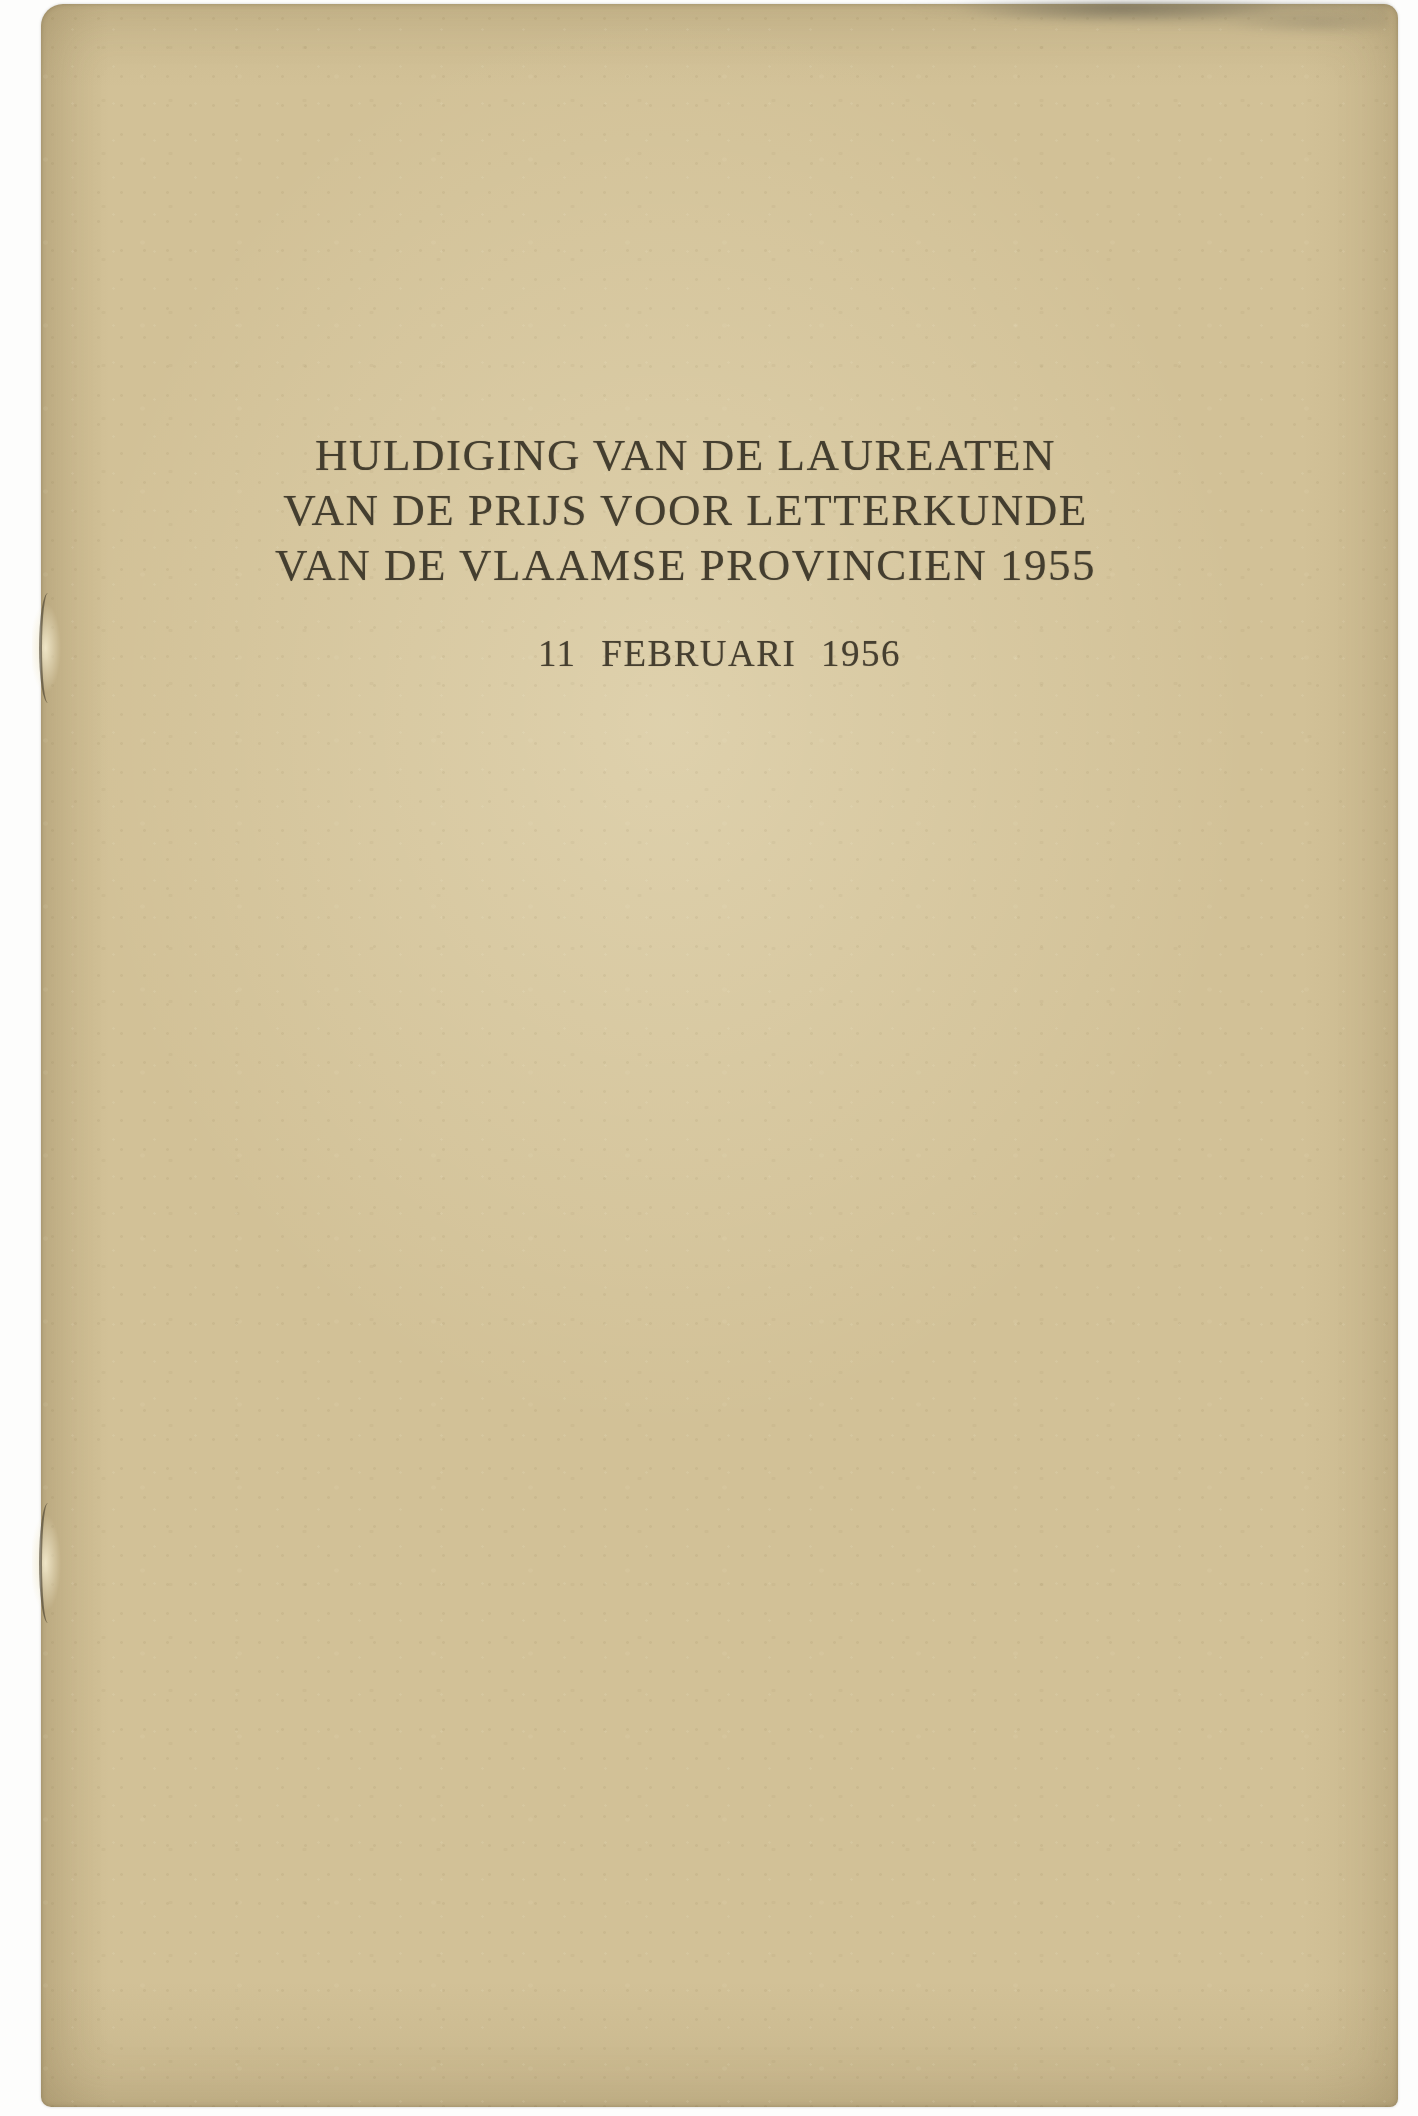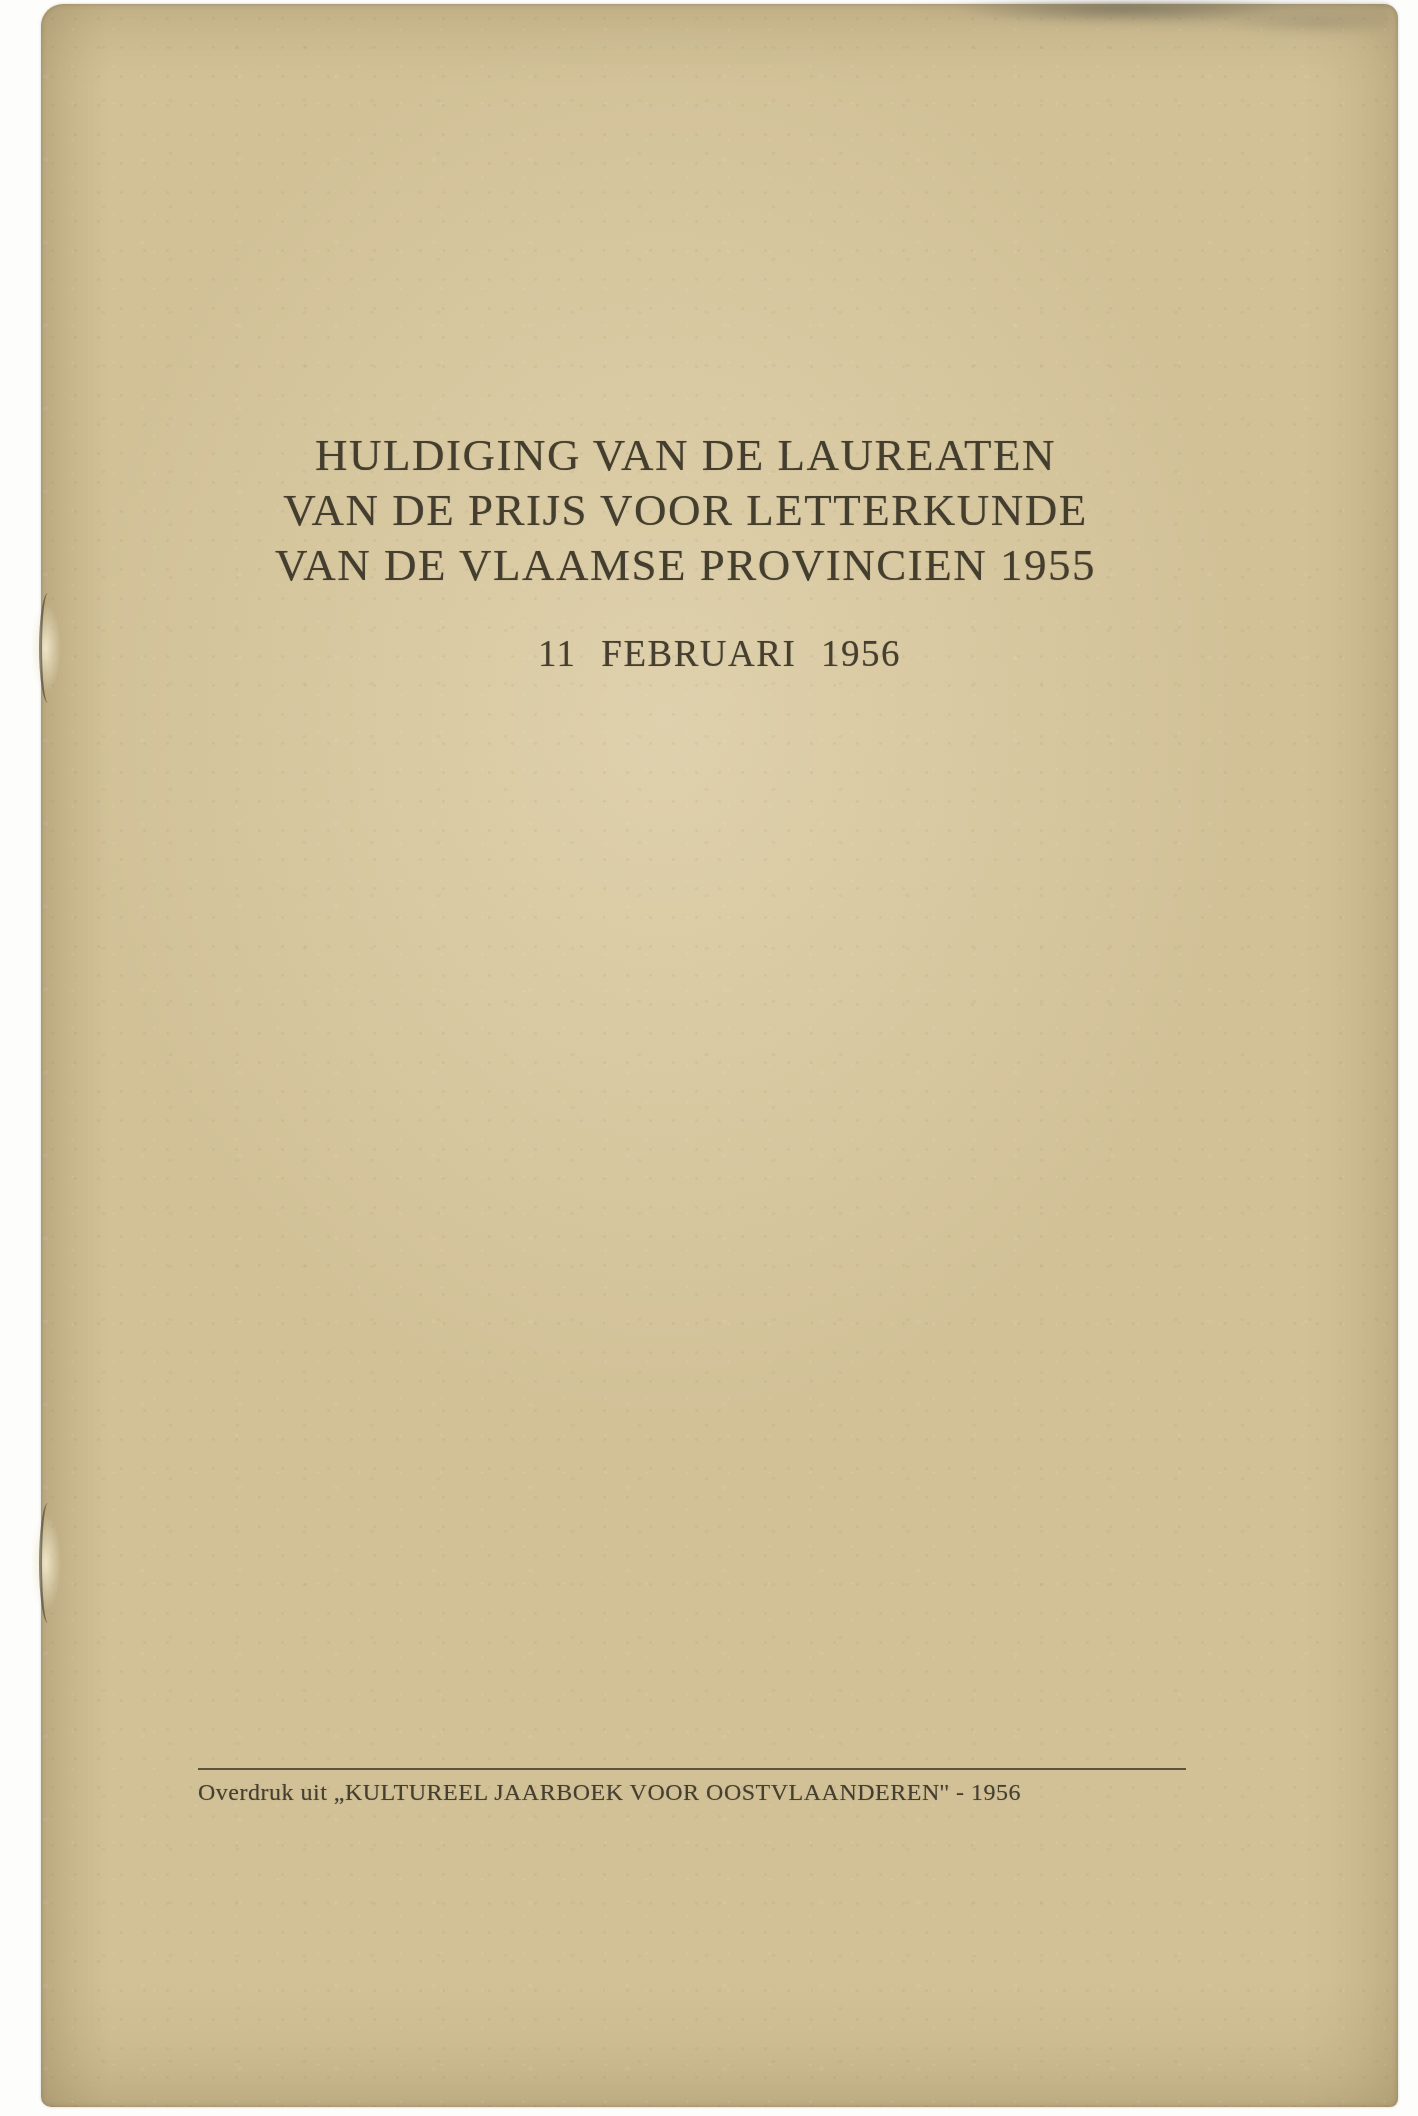--- a/index.html
+++ b/index.html
@@ -147,18 +147,14 @@
     <div class="staple staple-bottom"></div>
 
     <div class="title-block">
       <div>HULDIGING VAN DE LAUREATEN</div>
       <div>VAN DE PRIJS VOOR LETTERKUNDE</div>
       <div>VAN DE VLAAMSE PROVINCIEN 1955</div>
     </div>
 
     <div class="date-line">11 FEBRUARI 1956</div>
 
-    <div class="footer-block">
-      <div class="footer-rule"></div>
-      <div class="footer-imprint">Overdruk uit „KULTUREEL JAARBOEK VOOR OOSTVLAANDEREN'' - 1956</div>
-    </div>
   </div>
 </div>
 
 </body></html>

